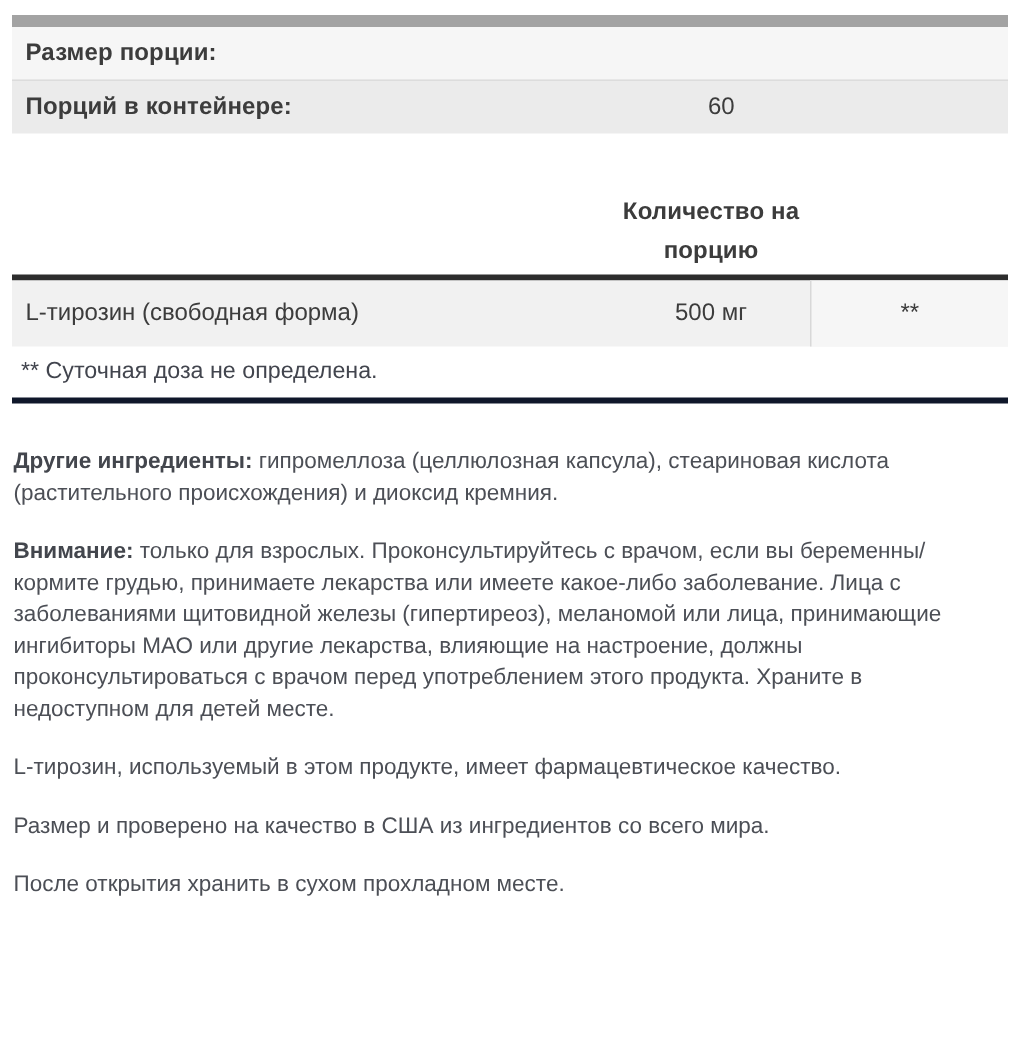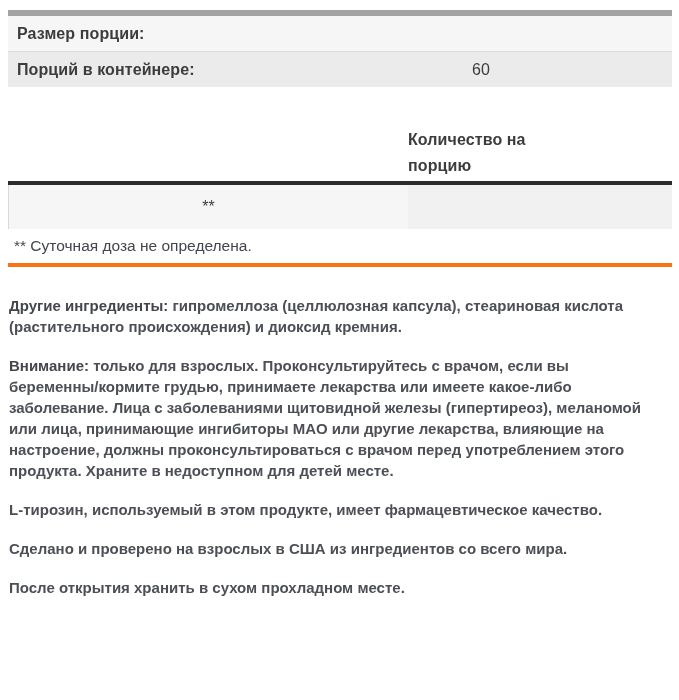--- a/index.html
+++ b/index.html
@@ -5,55 +5,55 @@
   html, body { margin: 0; padding: 0; background: #ffffff; }
   body {
     width: 679px; height: 700px; overflow: hidden;
     font-family: "Liberation Sans", sans-serif;
     color: #3c3c3c;
     -webkit-font-smoothing: antialiased;
   }
   .panel { margin: 10px 7px 0 8px; width: 664px; }
 
   
-  .serving-table { border-top: 6px solid #a3a3a3; }
+  .serving-table { border-top: 8px solid #a3a3a3; }
   .srow { display: grid; grid-template-columns: 464px 1fr; align-items: center; }
   .row-a { background: #f6f6f6; height: 35px; }
   .row-b { background: #ebebeb; height: 35px; border-top: 1px solid #dcdcdc; }
   .srow .lbl { font-weight: bold; font-size: 16px; padding-left: 9px; letter-spacing: .1px; }
   .srow .val { font-size: 16px; }
 
   
   .facts-header {
     display: grid; grid-template-columns: 1fr 132px 132px;
     padding-top: 40px; border-bottom: 4px solid #2d2d2d;
   }
   .facts-header .hcell {
     font-weight: bold; font-size: 16px; line-height: 26px;
-    text-align: left; padding-bottom: 2px; letter-spacing: .1px;
+    text-align: center; padding-bottom: 2px; letter-spacing: .1px;
   }
   .facts-row {
     display: grid; grid-template-columns: 1fr 132px 132px;
     background: #f1f1f1; height: 44px; align-items: center; font-size: 16px;
   }
   .facts-row .name { padding-left: 9px; }
   .facts-row .amount { text-align: center; }
   .facts-row .dv {
     text-align: center; background: #f6f6f6;
     border-left: 1px solid #d8d8d8; height: 44px; line-height: 44px;
   }
   .footnote {
     height: 34px; display: flex; align-items: center;
     padding-left: 6px; font-size: 15.5px;
-    border-bottom: 4px solid #f97316; color: #42454e;
+    border-bottom: 4px solid #0f172a; color: #42454e;
   }
 
   
   .paragraphs { margin-top: 28px; font-size: 15px; line-height: 21px; color: #4c4f56; padding-left: 1px; }
-  .paragraphs p { margin: 0 12px 18px 0; font-weight: bold; }
+  .paragraphs p { margin: 0 12px 18px 0; }
   .paragraphs b { color: #43464d; }
   b:empty { display: none; }
 </style>
 </head>
 <body>
 
 <div class="panel">
 
   <div class="serving-table">
     <div class="srow row-a">
@@ -64,26 +64,28 @@
       <span class="val">60</span>
     </div>
   </div>
 
   <div class="facts-header">
     <div class="hcell"></div>
     <div class="hcell">Количество на порцию</div>
   </div>
 
   <div class="facts-row">
+    <div class="name">L-тирозин (свободная форма)</div>
+    <div class="amount">500 мг</div>
     <div class="dv">**</div>
   </div>
 
   <div class="footnote">** Суточная доза не определена.</div>
 
   <div class="paragraphs">
     <p><b>Другие ингредиенты:</b> <span>гипромеллоза (целлюлозная капсула), стеариновая кислота (растительного происхождения) и диоксид кремния.</span></p>
     <p><b>Внимание:</b> <span>только для взрослых. Проконсультируйтесь с врачом, если вы беременны/кормите грудью, принимаете лекарства или имеете какое-либо заболевание. Лица с заболеваниями щитовидной железы (гипертиреоз), меланомой или лица, принимающие ингибиторы МАО или другие лекарства, влияющие на настроение, должны проконсультироваться с врачом перед употреблением этого продукта. Храните в недоступном для детей месте.</span></p>
     <p><span>L-тирозин, используемый в этом продукте, имеет фармацевтическое качество.</span></p>
-    <p><span>Сделано и проверено на взрослых в США из ингредиентов со всего мира.</span></p>
+    <p><span>Размер и проверено на качество в США из ингредиентов со всего мира.</span></p>
     <p><span>После открытия хранить в сухом прохладном месте.</span></p>
   </div>
 
 </div>
 
 </body></html>

